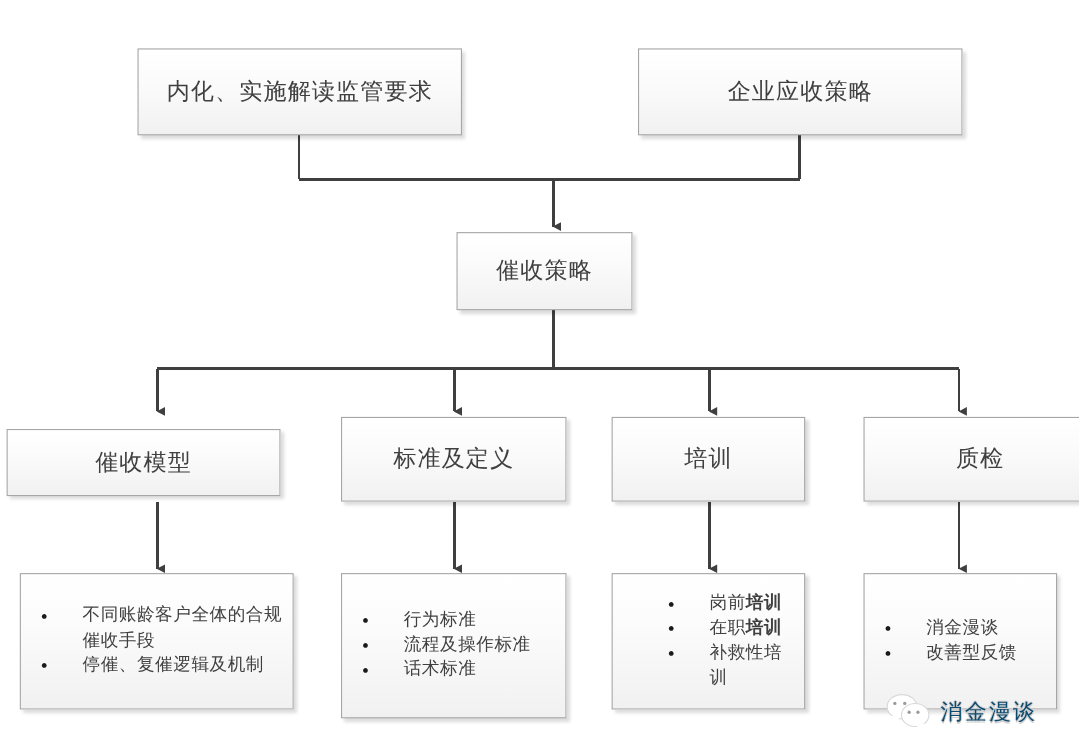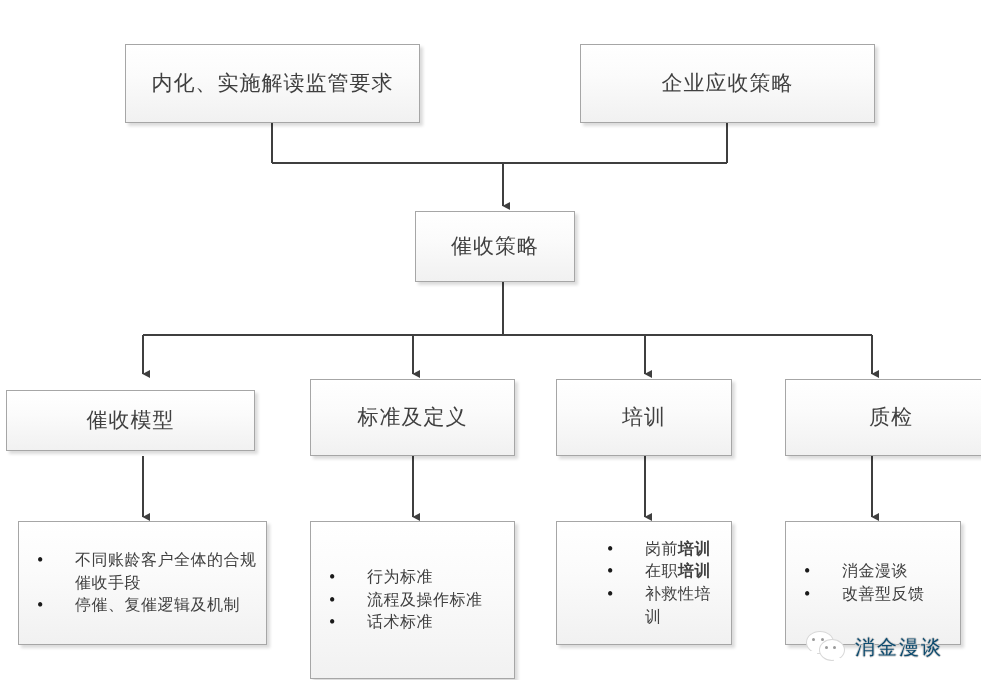--- a/index.html
+++ b/index.html
@@ -219,21 +219,21 @@
     <span class="label">质检</span>
   </div>
 
   <div class="node detail" style="left:18px; top:521px; width:249px; height:124px;">
     <ul class="bullets">
       <li>不同账龄客户全体的合规催收手段</li>
       <li>停催、复催逻辑及机制</li>
     </ul>
   </div>
 
-  <div class="node detail" style="left:310px; top:521px; width:205px; height:158px;">
+  <div class="node detail" style="left:310px; top:521px; width:205px; height:132px;">
     <ul class="bullets">
       <li>行为标准</li>
       <li>流程及操作标准</li>
       <li>话术标准</li>
     </ul>
   </div>
 
   <div class="node detail" style="left:556px; top:521px; width:176px; height:124px;padding-left:32px;">
     <ul class="bullets">
       <li><span>岗前</span><b>培训</b></li>

